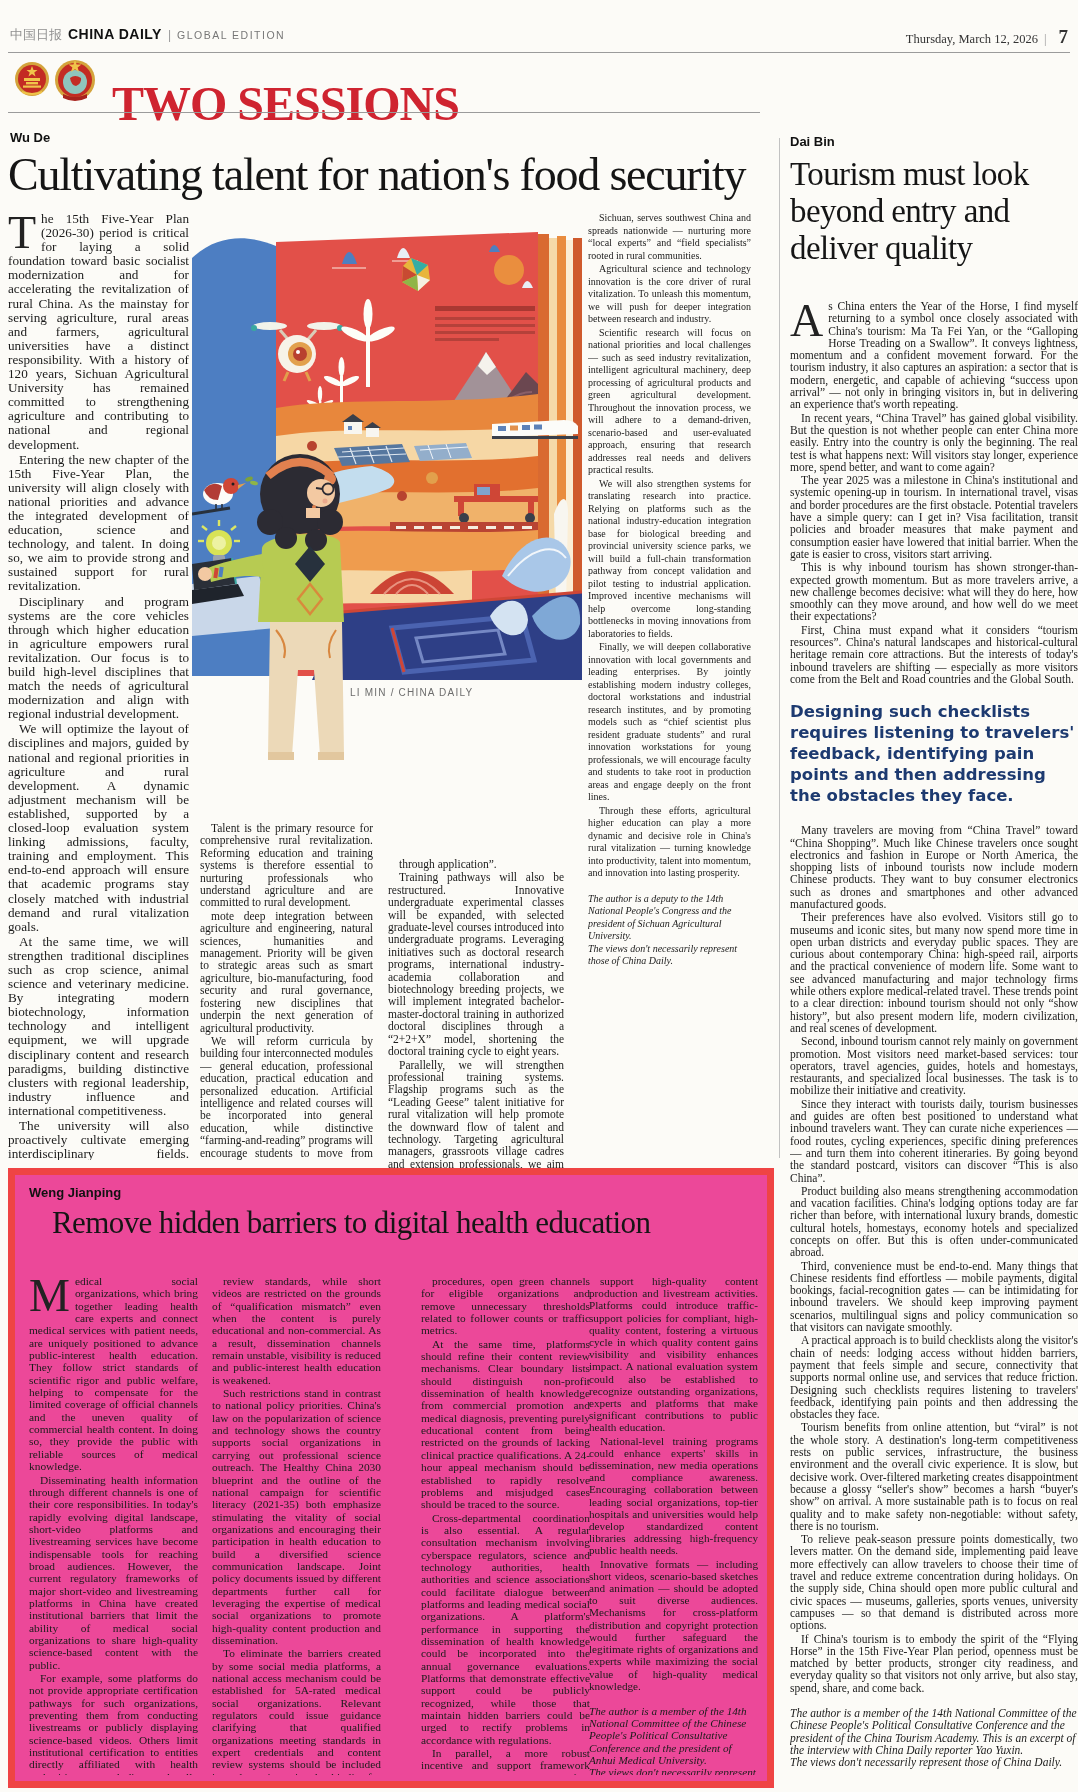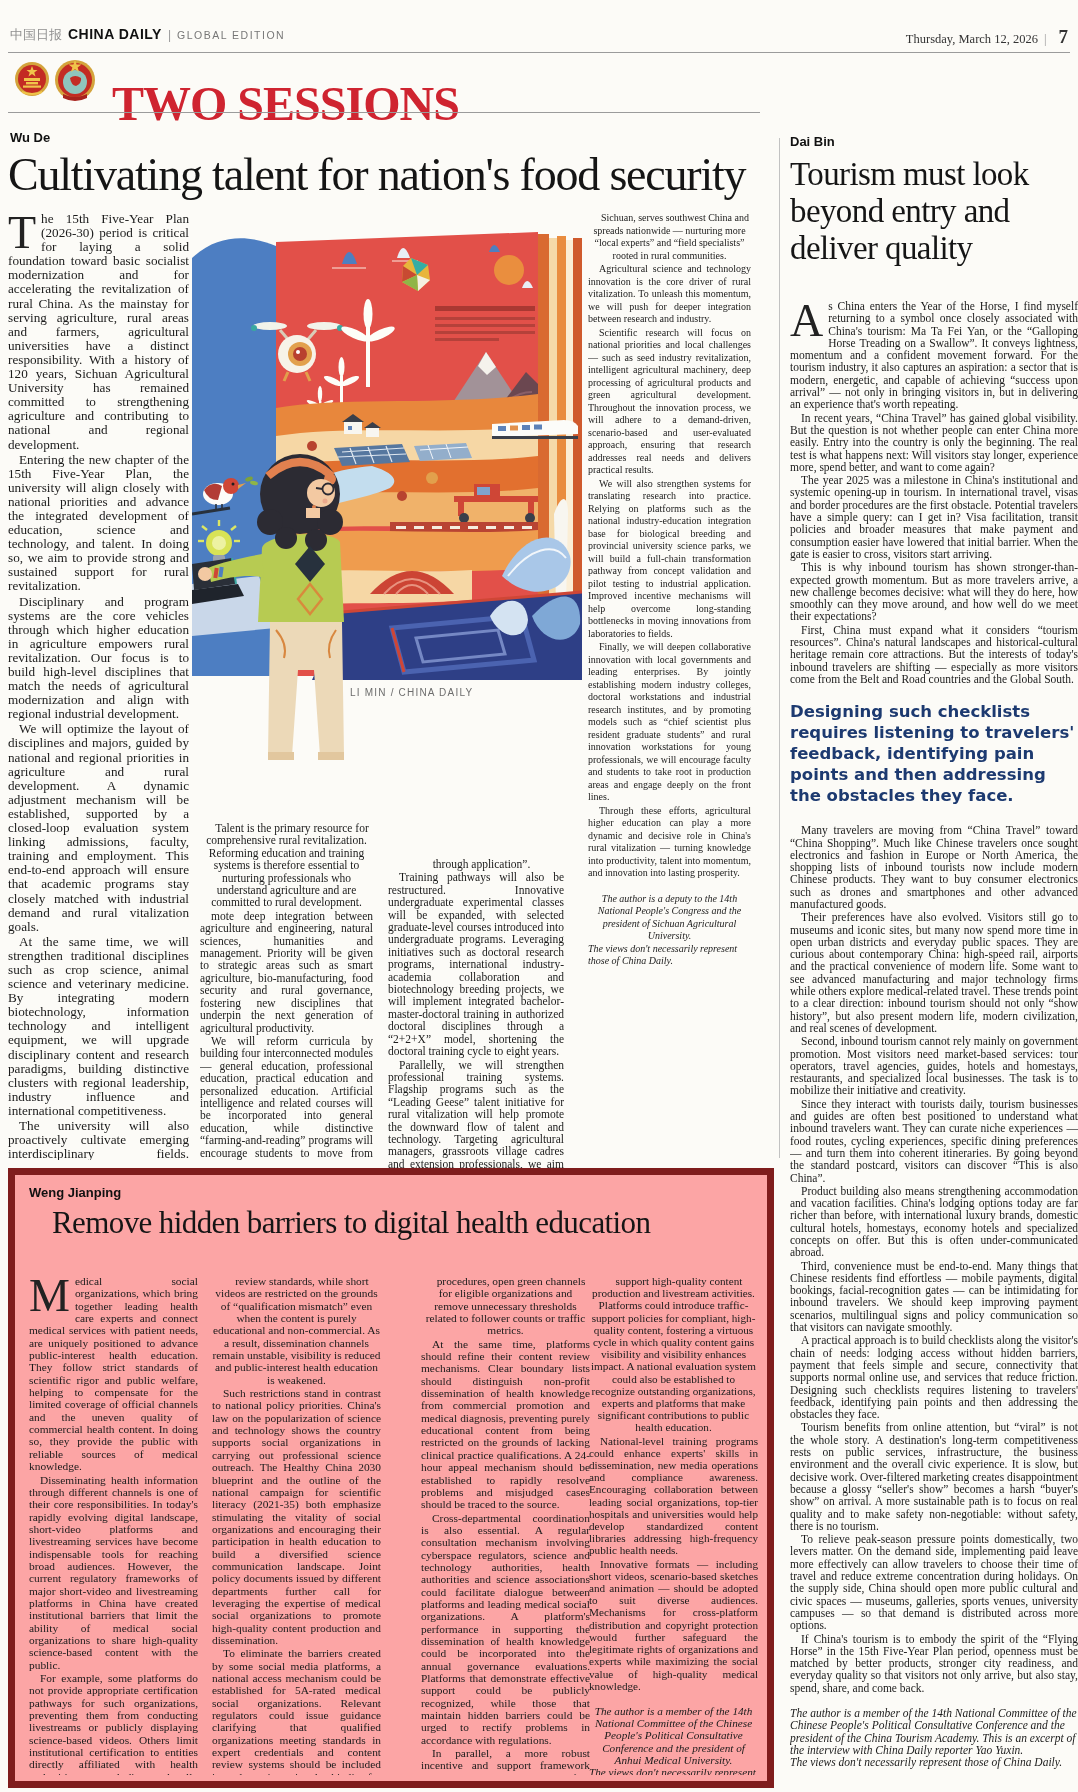--- a/index.html
+++ b/index.html
@@ -28,42 +28,42 @@
   .byline{font-size:13px;font-weight:bold;color:#111;}
   .hl{color:#151515;font-weight:400;}
   .hl-food{left:8px;top:148px;width:755px;font-size:46px;letter-spacing:-1.2px;}
   .hl-tour{left:790px;top:156px;width:288px;font-size:33px;line-height:37px;letter-spacing:-.6px;}
   .hl-health{left:14px;top:30px;width:745px;font-size:31px;letter-spacing:-.6px;margin-left:23px;}
 
   
   .col{position:absolute;text-align:justify;overflow:hidden;}
   .col p{margin:0 0 1px 0;text-indent:11px;}
   .col p:first-child{text-indent:0;}
-  .col.cont p:first-child{text-indent:11px;text-align:center;}
+  .col.cont p:first-child{text-indent:11px;}
   .dc p:first-child::first-letter{float:left;font-size:46px;line-height:37px;padding:2px 5px 0 0;color:#222;}
 
   .c-food1{left:8px;top:212px;width:181px;height:948px;font-size:13.2px;line-height:14.1px;}
   .c-food2{left:200px;top:822px;width:173px;height:338px;font-size:11.5px;line-height:12.4px;}
   .c-food3{left:388px;top:822px;width:176px;height:338px;font-size:11.5px;line-height:12.4px;margin-top:36px;}
   .c-food4{left:588px;top:212px;width:163px;height:948px;font-size:10px;line-height:12.5px;}
 
   .tour-body{left:790px;top:300px;width:288px;height:1486px;font-size:11.5px;line-height:12.3px;text-align:justify;overflow:hidden;position:absolute;}
   .tour-body .paras p{margin:0 0 1px 0;text-indent:11px;}
   .tour-body .paras.lead p:first-child{text-indent:0;}
   .pull-quote{font-family:"DejaVu Sans","Liberation Sans",sans-serif;font-weight:bold;
               color:#1d3a70;font-size:16.5px;line-height:21px;text-align:left;margin:16px 0 18px 0;}
   .author-note p{margin:0;font-style:italic;text-indent:0 !important;text-align:left;}
   .note-gap{margin-top:13px;}
 
   
   .illo{left:192px;top:196px;width:390px;height:622px;}
   .illo-credit{left:350px;top:687px;font-size:10px;letter-spacing:1.2px;color:#6d6d6d;}
 
   
-  .redbox{left:8px;top:1168px;width:752px;height:606px;border:7px solid #7f1d1d;background:#fca5a5;}
+  .redbox{left:8px;top:1168px;width:752px;height:606px;border:7px solid #ef4444;background:#ec4899;}
   .hb-byline{left:14px;top:10px;}
   .c-h{top:100px;width:169px;height:500px;font-size:11.4px;line-height:12.35px;}
   .c-h1{left:14px;}
   .c-h2{left:197px;}
   .c-h3{left:385px;margin-left:21px;}
   .c-h4{left:574px;font-size:11.2px;line-height:12.2px;}
 </style>
 </head>
 <body>
 

